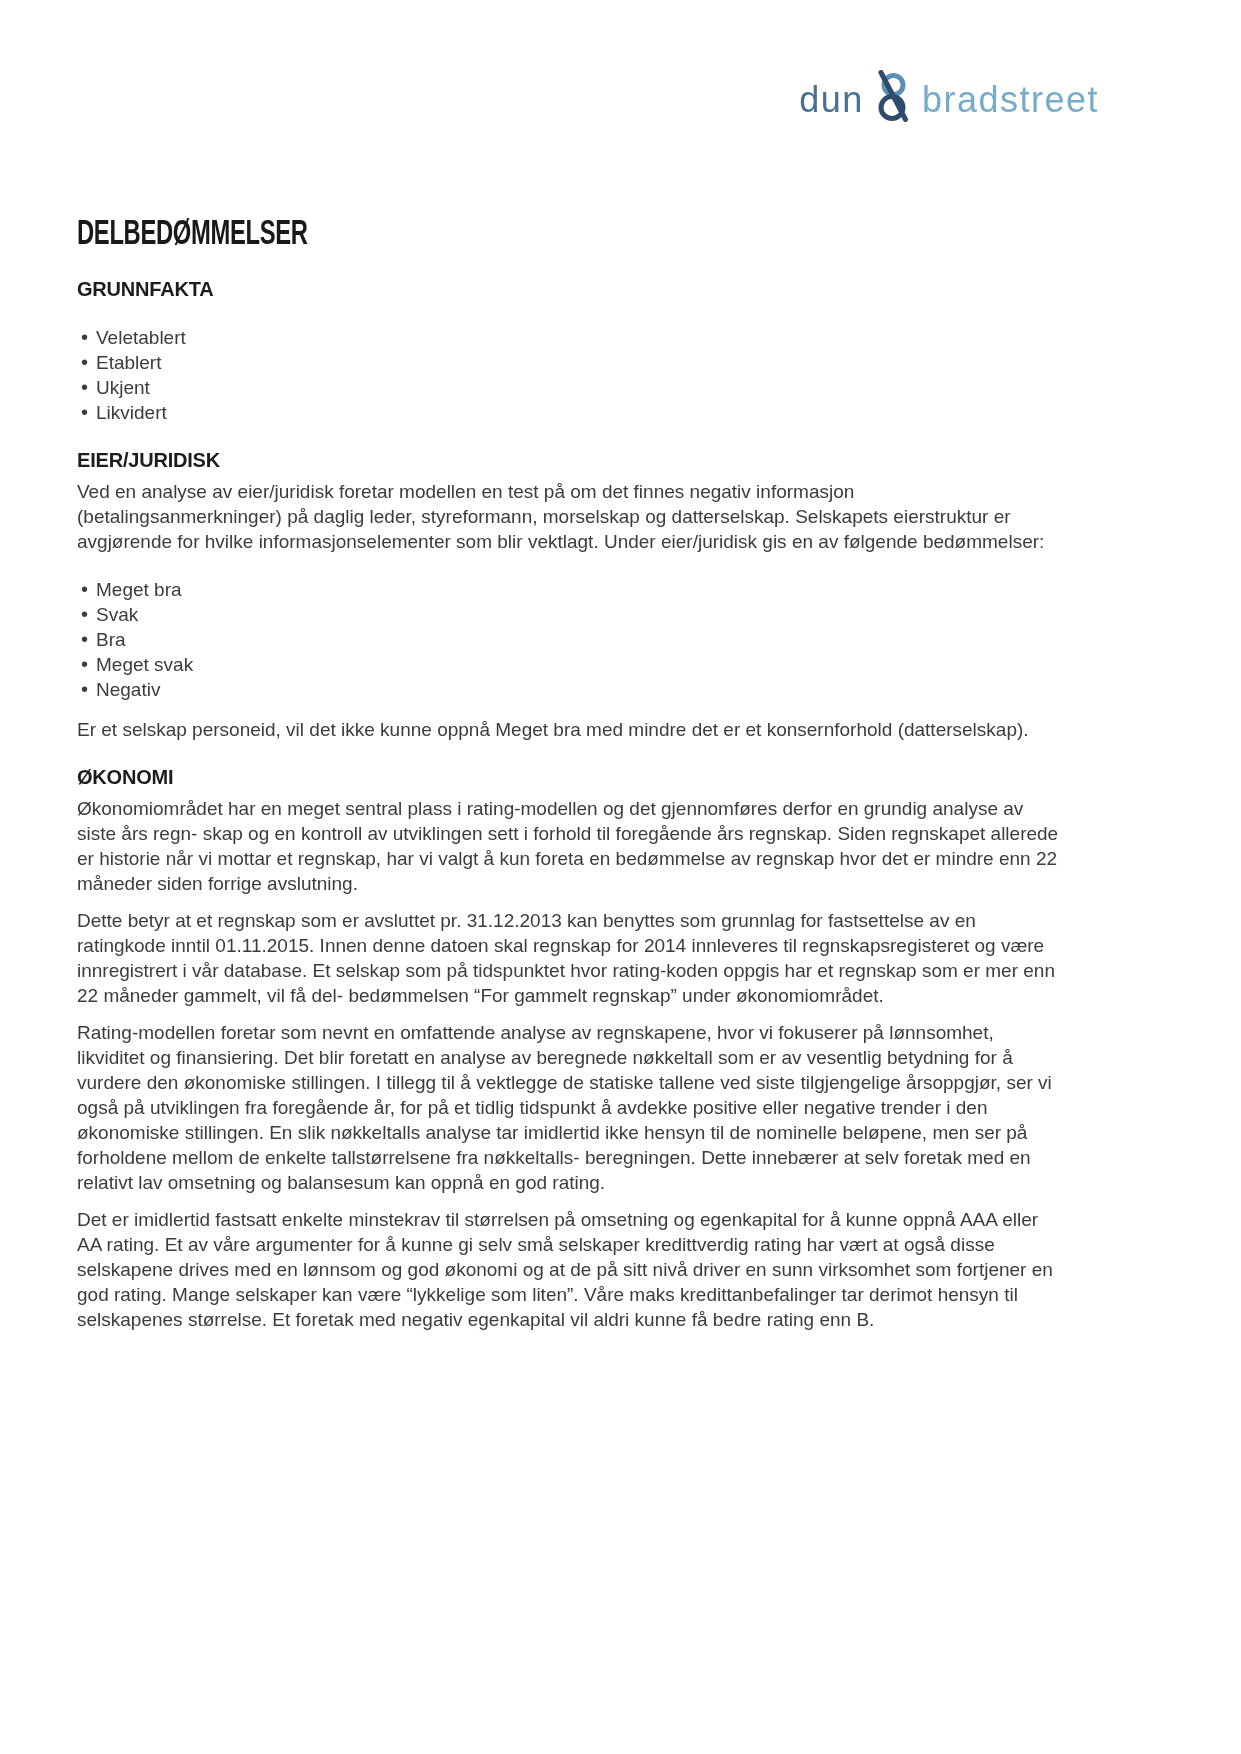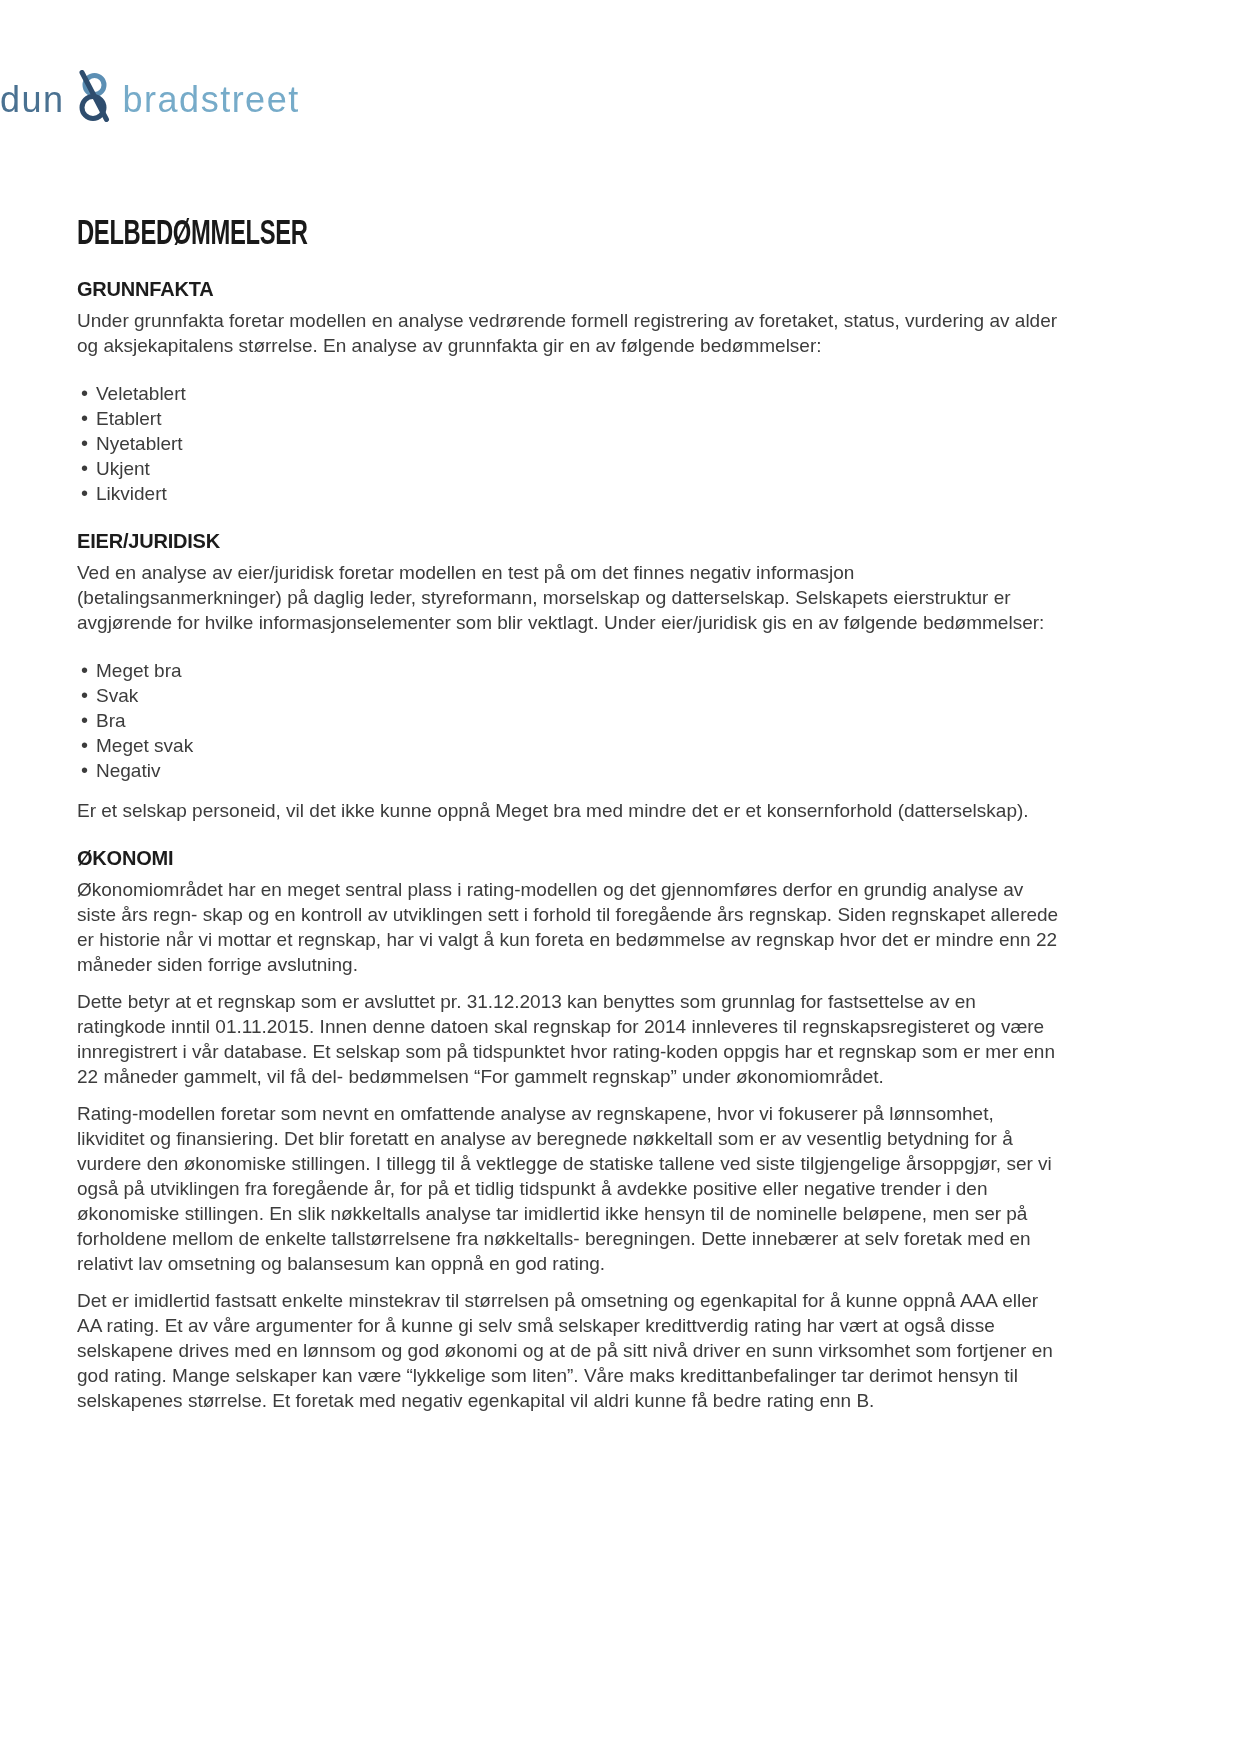--- a/index.html
+++ b/index.html
@@ -13,20 +13,21 @@
     position: relative;
     width: 1241px;
     height: 1754px;
     background: #ffffff;
     overflow: hidden;
   }
 
   
   .logo-row {
     display: flex;
+    justify-content: flex-end;
     align-items: center;
     gap: 9px;
     padding: 78px 142px 0 0;
     height: 122px;
   }
   .logo-dun, .logo-bradstreet {
     font-size: 36px;
     line-height: 42px;
     font-weight: 400;
     letter-spacing: 1.5px;
@@ -112,25 +113,23 @@
     </svg>
     <span class="logo-bradstreet">bradstreet</span>
   </header>
 
   <main class="content">
 
     <h1>DELBEDØMMELSER</h1>
 
     <section>
       <h2>GRUNNFAKTA</h2>
-      <p>Under grunnfakta foretar modellen en analyse vedrørende formell registrering av foretaket, status, vurdering av alder og aksjekapitalens størrelse. En analyse av grunnfakta gir en av følgende bedømmelser:</p>
       <ul>
         <li>Veletablert</li>
         <li>Etablert</li>
-        <li>Nyetablert</li>
         <li>Ukjent</li>
         <li>Likvidert</li>
       </ul>
     </section>
 
     <section>
       <h2>EIER/JURIDISK</h2>
       <p>Ved en analyse av eier/juridisk foretar modellen en test på om det finnes negativ informasjon (betalingsanmerkninger) på daglig leder, styreformann, morselskap og datterselskap. Selskapets eierstruktur er avgjørende for hvilke informasjonselementer som blir vektlagt. Under eier/juridisk gis en av følgende bedømmelser:</p>
       <ul>
         <li>Meget bra</li>

